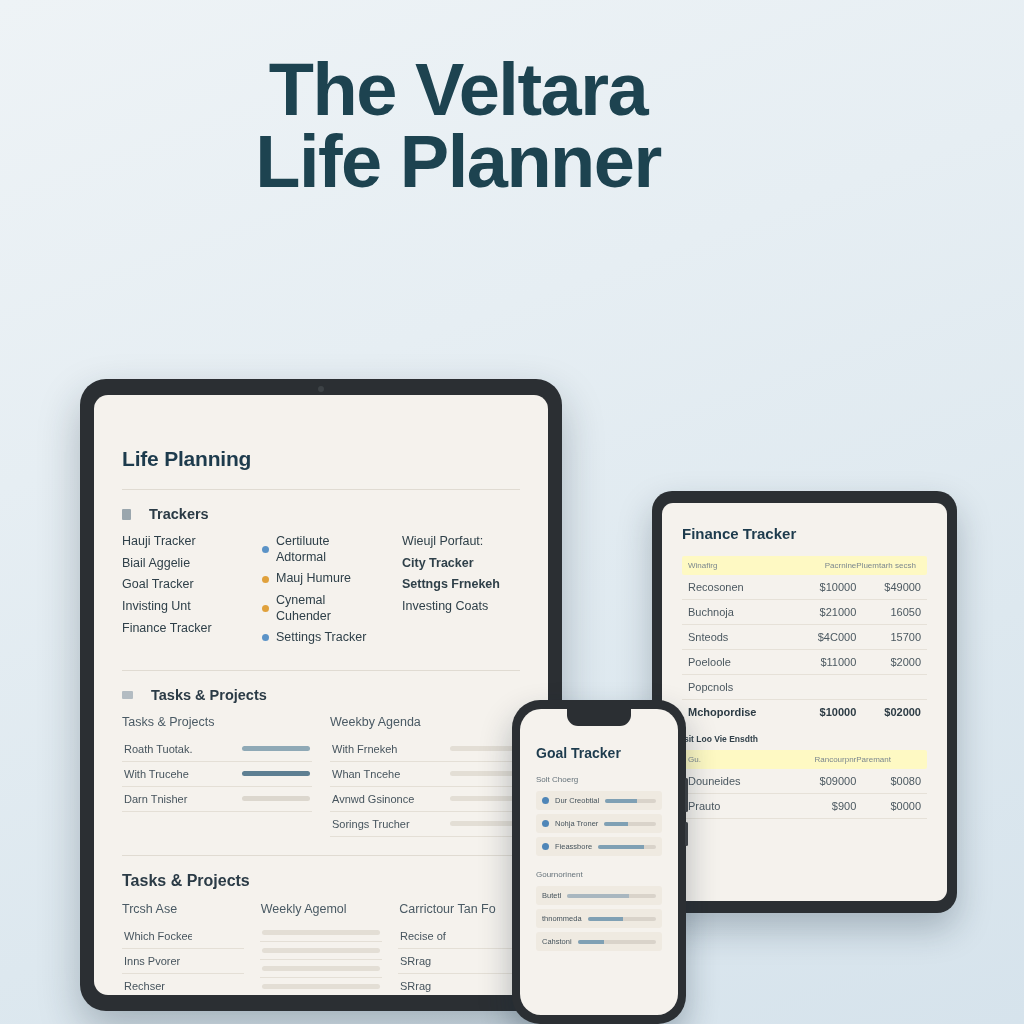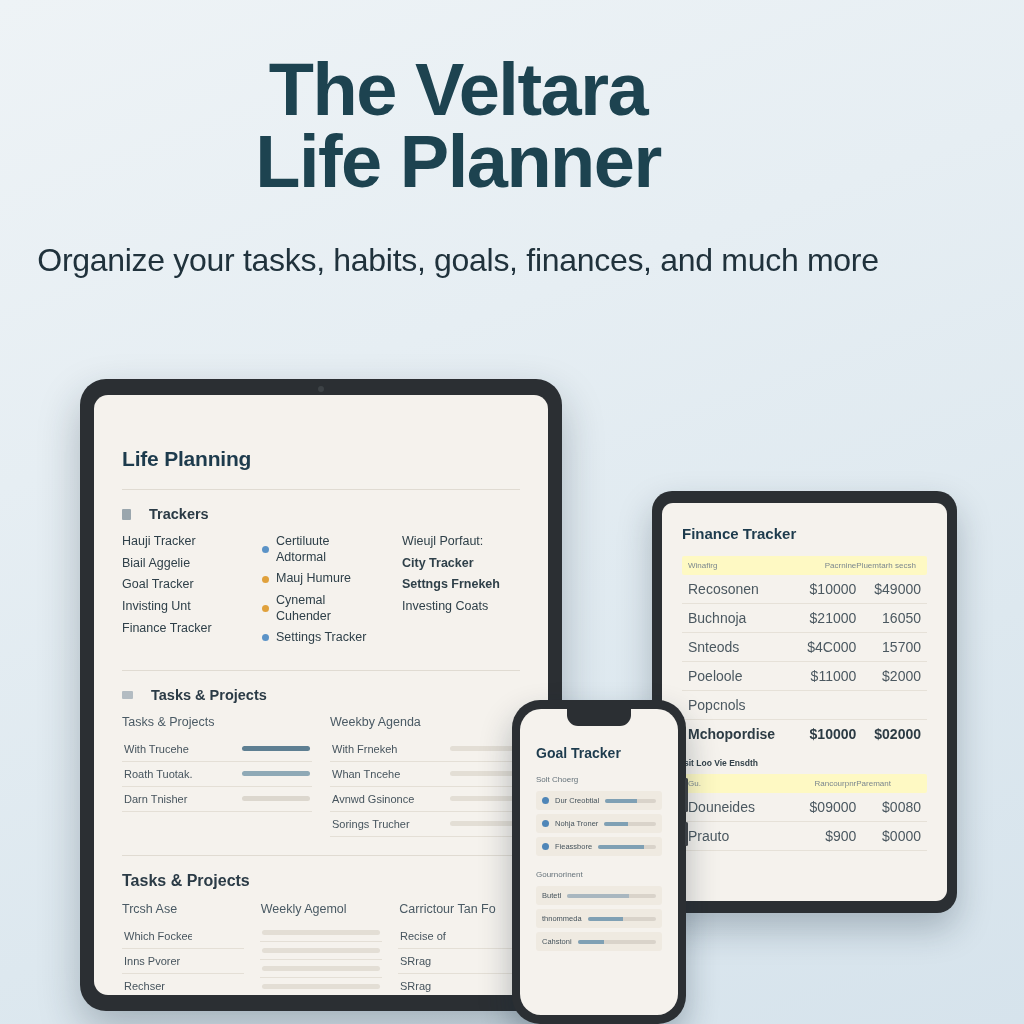--- a/index.html
+++ b/index.html
@@ -188,21 +188,21 @@
     color: #7b878e;
     background: #fef9c3;
     padding: 5px 6px;
     border-radius: 2px;
   }
   .fin-head .c1 { flex: 1.6; }
   .fin-head .c2 { flex: 1; text-align: right; }
   .fin-head .c3 { flex: 1; text-align: left; }
   .fin-row {
     display: flex;
-    font-size: 14px;
+    font-size: 11px;
     color: #4b5860;
     padding: 6px 6px;
     border-bottom: 1px solid #e6e1d8;
   }
   .fin-row .c1 { flex: 1.6; }
   .fin-row .c2 { flex: 1; text-align: right; }
   .fin-row .c3 { flex: 1; text-align: right; }
   .fin-row.total { font-weight: bold; color: #2c3b44; border-bottom: none; }
   .fin-sub {
     font-size: 8.5px;
@@ -286,21 +286,20 @@
   }
 </style>
 </head>
 <body>
 
 <div class="hero">
   <h1 class="hero-title">
     <span>The Veltara</span>
     <span class="line2">Life Planner</span>
   </h1>
-  <div class="hero-sub">Organize your tasks, habits, goals, finances, and much more</div>
 </div>
 
 <div class="device tablet-main">
   <div class="cam"></div>
   <div class="screen">
 
     <div class="app-title">Life Planning</div>
     <div class="rule"></div>
 
     <div class="section-head">
@@ -347,26 +346,26 @@
       <span class="sq flat"></span>
       <span>Tasks &amp; Projects</span>
     </div>
     <div class="subhead-row">
       <div>Tasks &amp; Projects</div>
       <div>Weekby Agenda</div>
     </div>
     <div class="mini-table">
       <div class="tcol">
         <div class="trow">
+          <span class="lbl">Roath Tuotak.</span>
+          <span class="bar fill2"></span>
+        </div>
+        <div class="trow">
           <span class="lbl">With Trucehe</span>
           <span class="bar fill"></span>
-        </div>
-        <div class="trow">
-          <span class="lbl">Roath Tuotak.</span>
-          <span class="bar fill2"></span>
         </div>
         <div class="trow">
           <span class="lbl">Darn Tnisher</span>
           <span class="bar"></span>
         </div>
       </div>
       <div class="tcol">
         <div class="trow">
           <span class="lbl">With Frnekeh</span>
           <span class="blank"></span>

